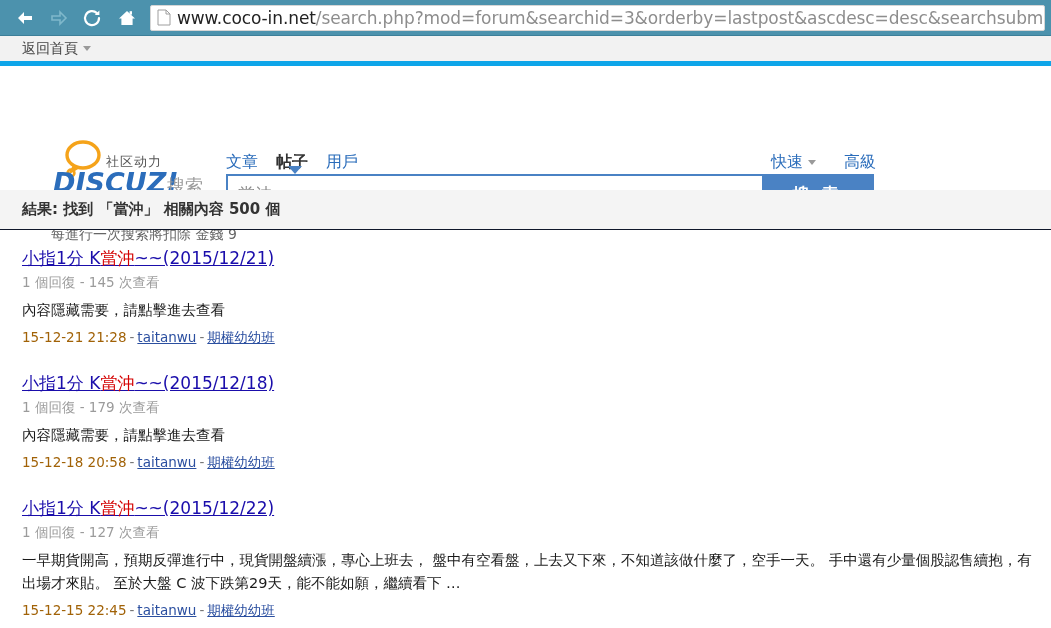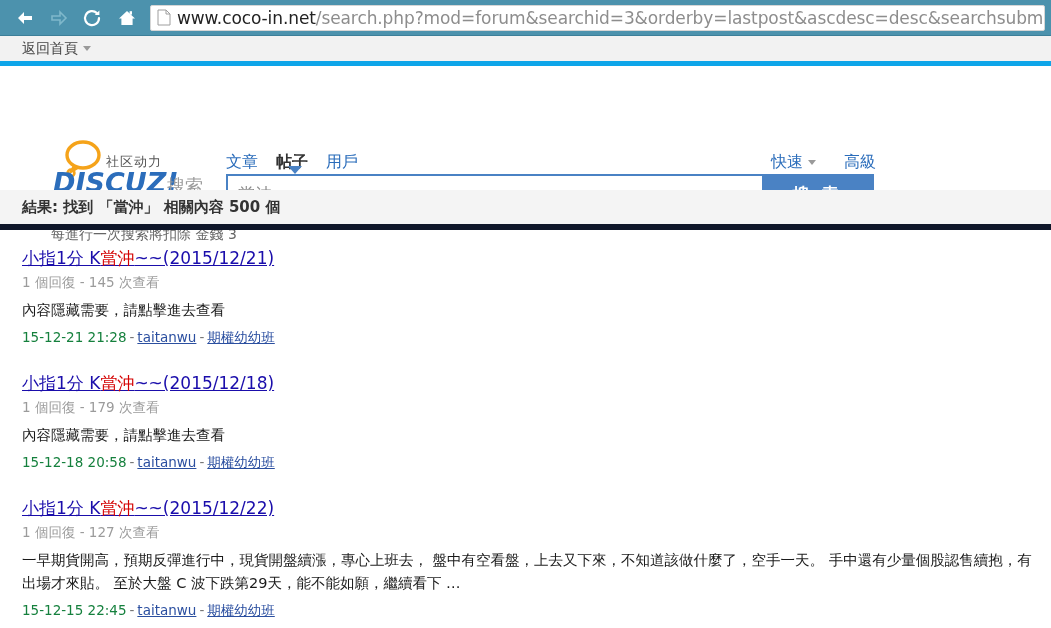--- a/index.html
+++ b/index.html
@@ -187,21 +187,21 @@
   }
 
   
   .result-bar {
     position: absolute;
     left: 0;
     top: 190px;
     width: 1051px;
     height: 40px;
     background: #f4f4f4;
-    border-bottom: 6px solid #0f172a;
+    border-bottom: 1px solid #0f172a;
     box-sizing: border-box;
     display: flex;
     align-items: center;
     padding-left: 22px;
   }
   .result-bar-text {
     font-size: 15px;
     font-weight: bold;
     color: #333333;
     font-family: "DejaVu Sans", sans-serif;
@@ -241,21 +241,21 @@
     font-family: "DejaVu Sans", sans-serif;
     max-width: 1010px;
   }
   .result-meta {
     font-size: 13.5px;
     margin-top: 7px;
     color: #3a7a3a;
     font-family: "DejaVu Sans", sans-serif;
   }
   .result-meta .sep { color: #777777; margin: 0 3px; }
-  .result-meta .m-date { color: #15803d; }
+  .result-meta .m-date { color: #a16207; }
   .result-meta .m-author,
   .result-meta .m-forum {
     color: #2b4fa0;
     text-decoration: underline;
     cursor: pointer;
   }
 </style>
 </head>
 <body>
 
@@ -331,21 +331,21 @@
     </div>
   </div>
 
   <div class="tab-pointer"></div>
 
   <div class="searchbox-frame">
     <input class="search-input" type="text" value="當沖" style="">
     <button class="search-submit">搜 索</button>
   </div>
 
-  <div class="credit-note">每進行一次搜索將扣除 金錢 3</div>
+  <div class="credit-note">每進行一次搜索將扣除 金錢 9</div>
 </div>
 
 <div class="result-bar">
   <span class="result-bar-text">結果: 找到 「當沖」 相關內容 500 個</span>
 </div>
 
 <div class="results">
 
   <div class="result-item">
     <a class="result-title" href="#"><span>小指1分 K</span><span class="hl">當沖</span><span>~~(2015/12/21)</span></a>

